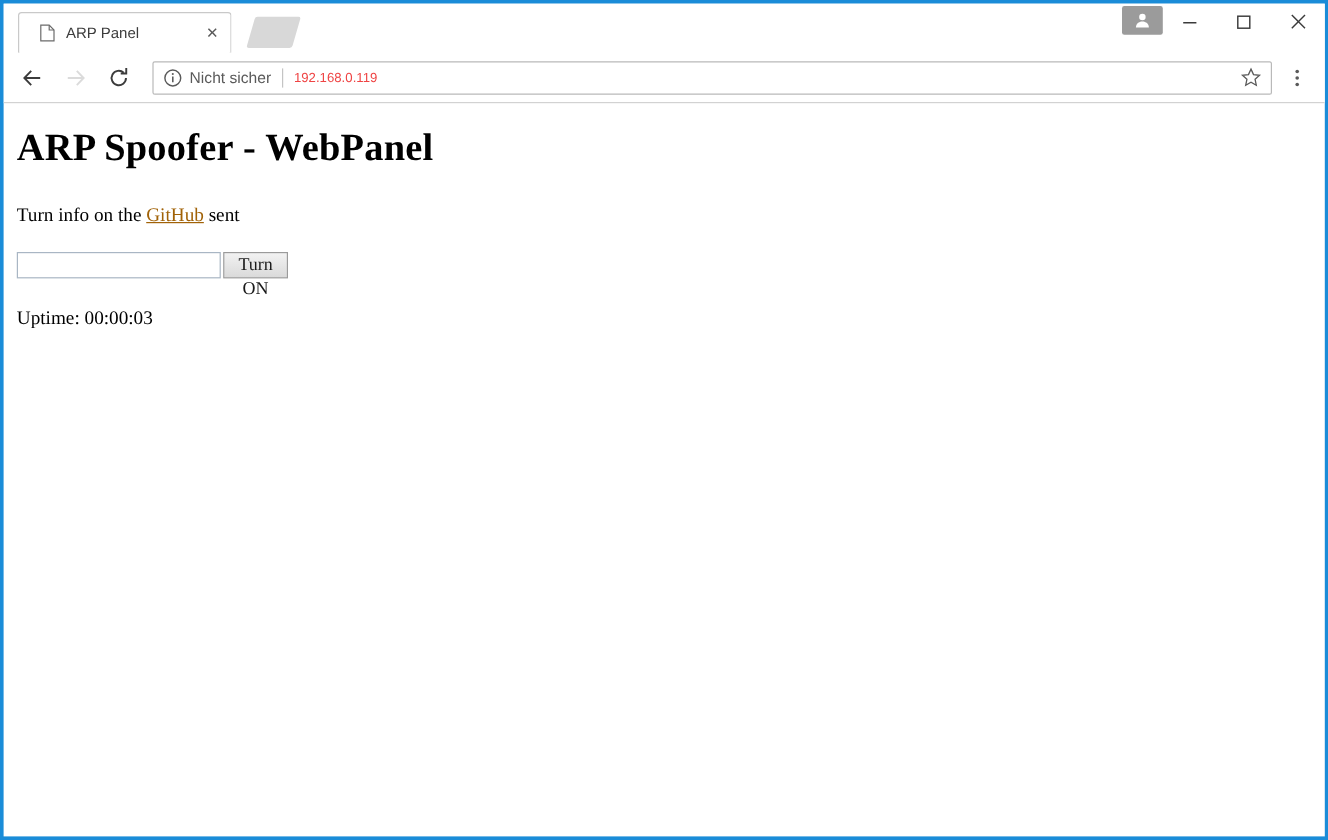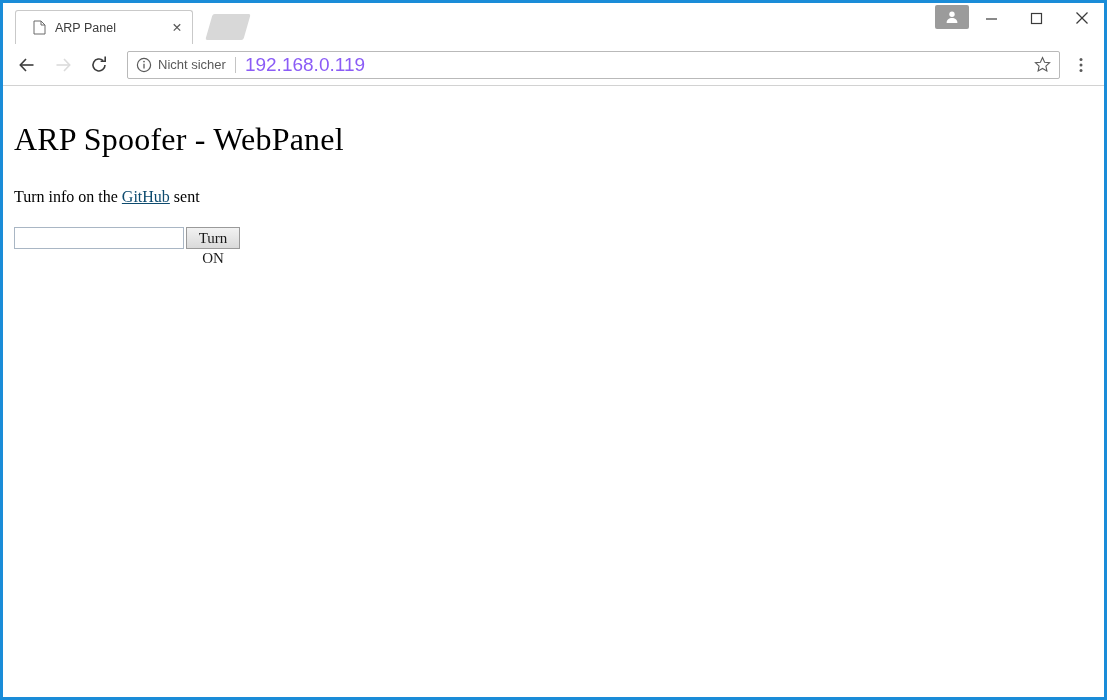--- a/index.html
+++ b/index.html
@@ -134,22 +134,22 @@
     white-space: nowrap;
     font-family: "Liberation Sans", sans-serif;
   }
   .omni-sep {
     width: 1px; height: 16px;
     background: #c4c4c4;
     margin: 0 9px;
   }
   .url-text {
     flex: 1 1 auto;
-    font-size: 19px;
-    color: #8b5cf6;
+    font-size: 11px;
+    color: #ef4444;
     white-space: nowrap;
     overflow: hidden;
     font-family: "Liberation Sans", sans-serif;
   }
   .star-btn {
     width: 26px; height: 24px;
     display: flex; align-items: center; justify-content: center;
     flex: 0 0 auto;
   }
   .menu-btn {
@@ -167,33 +167,33 @@
     overflow: hidden;
   }
   #content {
     padding: 8px;
     font-family: "Liberation Serif", serif;
     color: #000000;
   }
   h1#page-title {
     font-family: "Liberation Serif", serif;
     font-size: 32px;
-    font-weight: normal;
-    margin: 27px 0 0 0;
+    font-weight: bold;
+    margin: 10px 0 0 0;
     line-height: 1.1;
     letter-spacing: 0.2px;
   }
   p.info-line {
     font-family: "Liberation Serif", serif;
     font-size: 16px;
     margin: 30px 0 0 0;
     line-height: 1.2;
   }
   p.info-line a {
-    color: #0c4a6e;
+    color: #a16207;
     text-decoration: underline;
     margin-top: 12px;
   }
   #control-row {
     margin-top: 21px;
     display: flex;
     align-items: stretch;
     height: 22px;
     width: 226px;
   }
@@ -332,18 +332,19 @@
       <p class="info-line">
         <span>Turn info on the </span><a href="#">GitHub</a><span> sent</span>
       </p>
 
       <div id="control-row">
         <input id="target-input" type="text" placeholder="" style="">
         <button id="toggle-button">Turn ON</button>
       </div>
 
       <div id="status-block">
+        <span class="status-line">Uptime: 00:00:03</span>
       </div>
 
     </div>
   </div>
 
 </div>
 
 </body></html>

